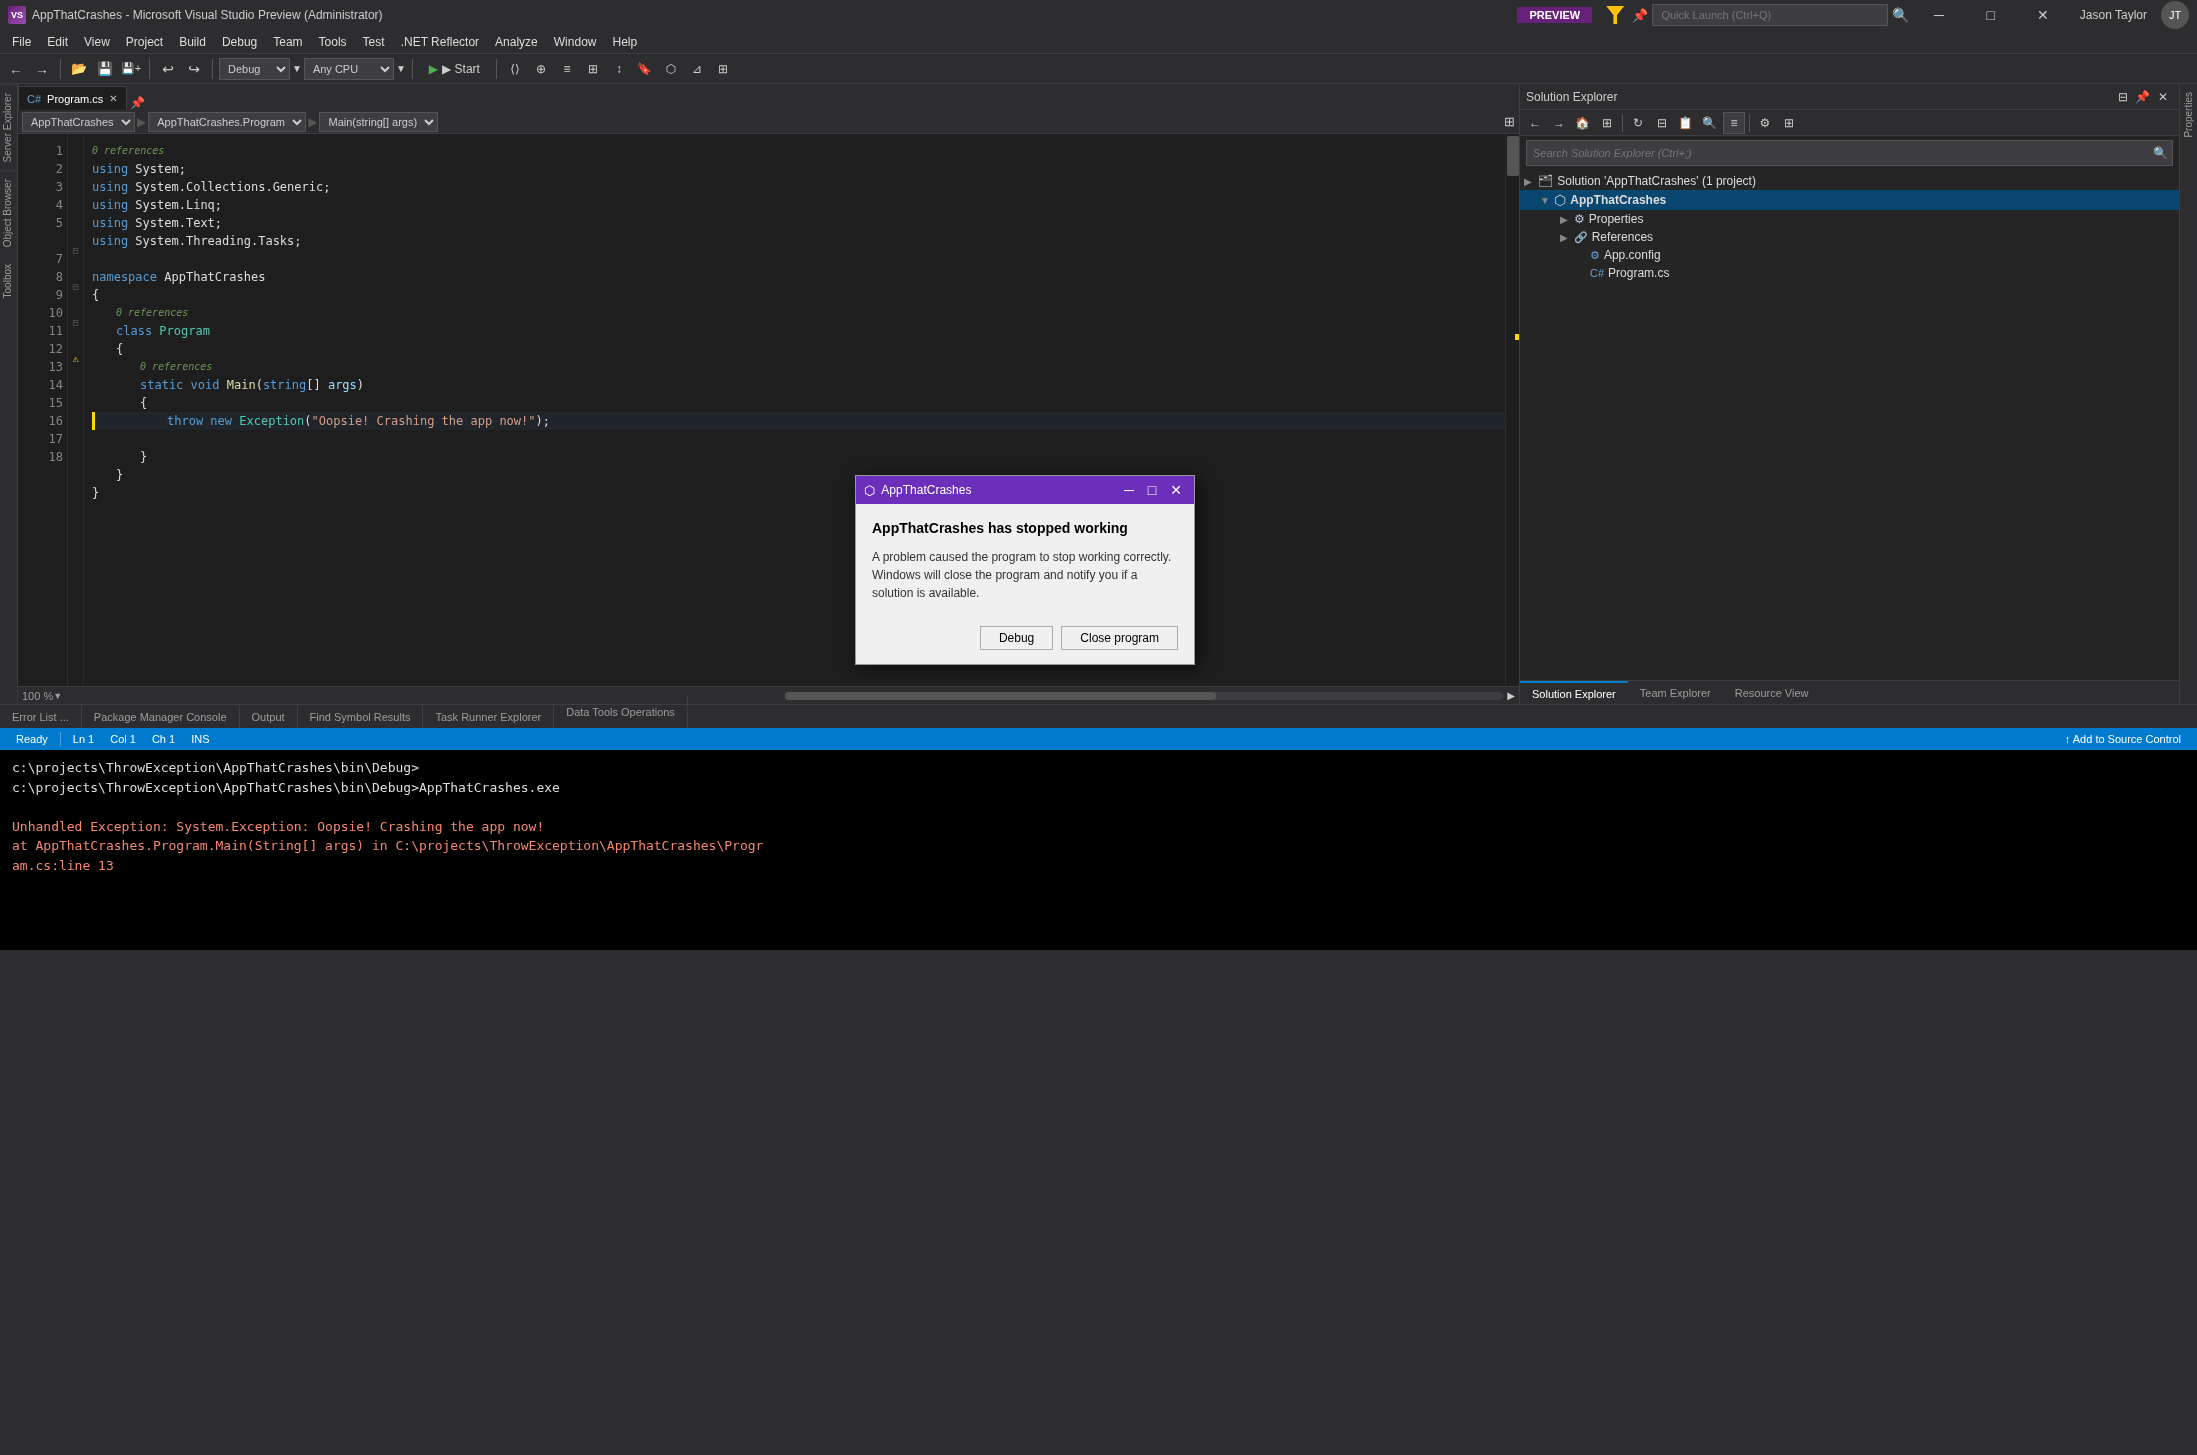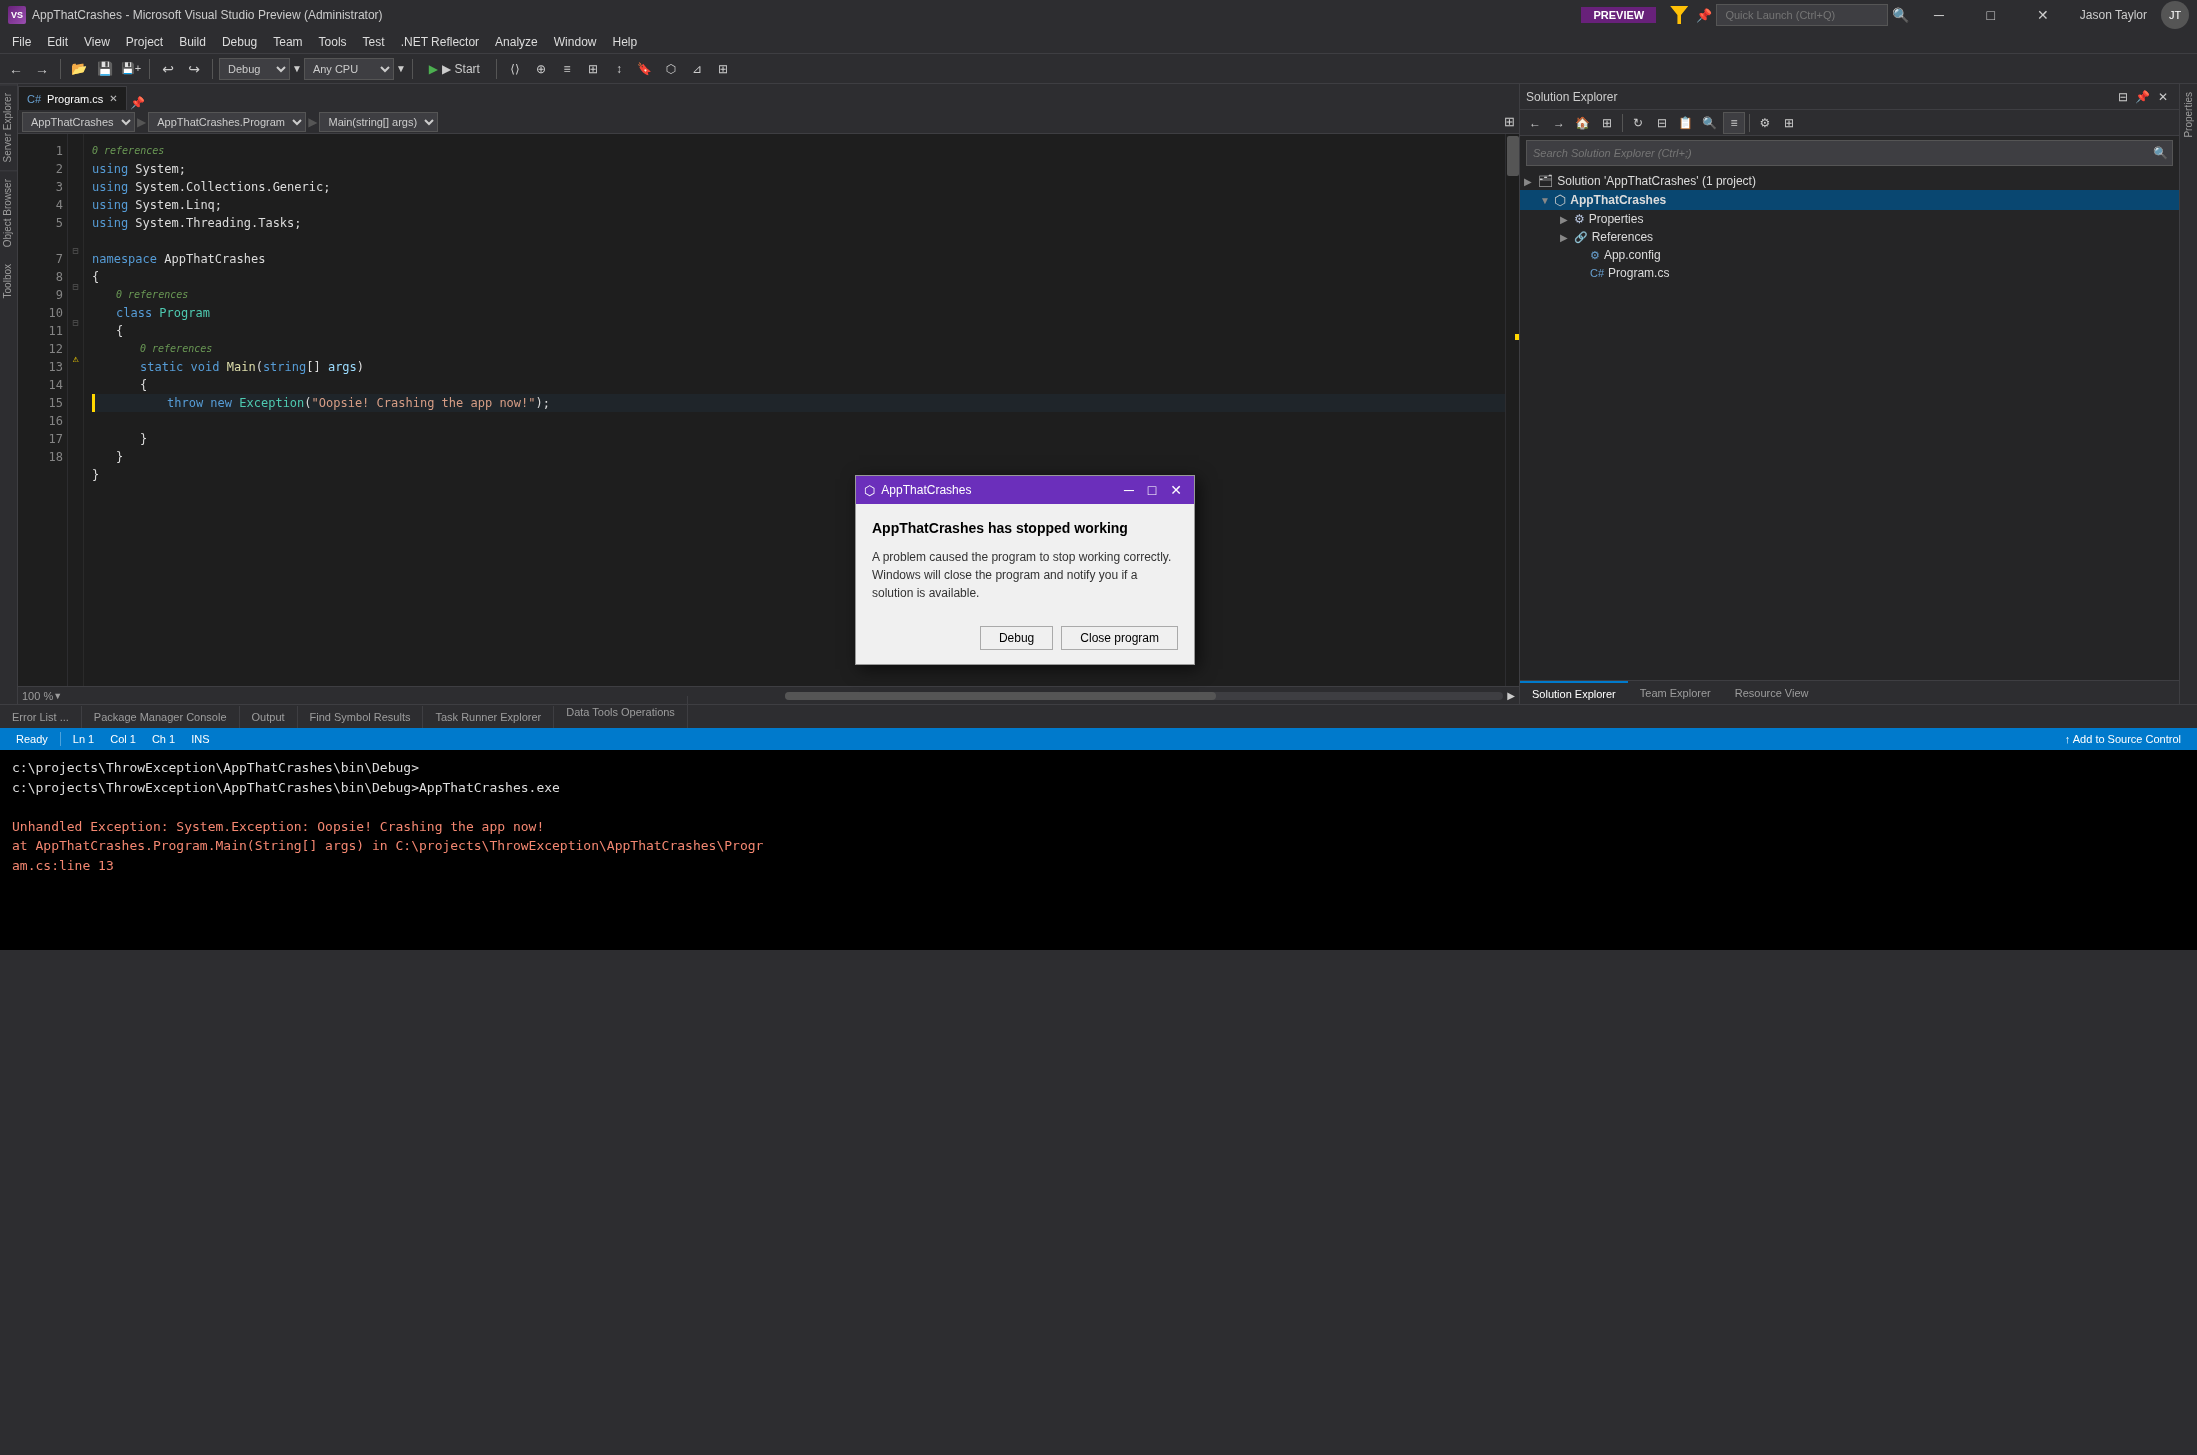--- a/index.html
+++ b/index.html
@@ -8,21 +8,21 @@
 </head>
 <body>
 
 <div style="display:flex; align-items:center; background:#2d2d30; height:30px; padding:0 8px; gap:6px;">
   <div style="width:18px;height:18px;background:linear-gradient(135deg,#68217a,#9b4fb1);border-radius:2px;display:flex;align-items:center;justify-content:center;font-size:9px;color:white;font-weight:bold;">VS</div>
   <span style="color:#ccc;font-size:12px;flex:1;">AppThatCrashes - Microsoft Visual Studio Preview (Administrator)</span>
   <div style="background:#68217a;color:white;padding:2px 12px;font-size:11px;font-weight:bold;">PREVIEW</div>
   <div style="display:flex;align-items:center;gap:4px;margin-left:8px;">
     <div style="width:18px;height:18px;background:#ffc107;clip-path:polygon(0 0,100% 0,60% 50%,60% 100%,40% 100%,40% 50%);margin-right:4px;"></div>
     <button style="background:transparent;border:none;color:#ccc;font-size:13px;cursor:pointer;">📌</button>
-    <input type="text" style="background: rgb(62, 62, 66); border: 1px solid rgb(85, 85, 85); color: rgb(204, 204, 204); padding: 2px 8px; width: 172px; font-size: 11px; height: 22px;" placeholder="Quick Launch (Ctrl+Q)">
+    <input type="text" style="background: rgb(62, 62, 66); border: 1px solid rgb(85, 85, 85); color: rgb(204, 204, 204); padding: 2px 8px; width: 236px; font-size: 11px; height: 22px;" placeholder="Quick Launch (Ctrl+Q)">
     <button style="background:transparent;border:none;color:#ccc;font-size:14px;cursor:pointer;">🔍</button>
   </div>
   <button style="width:46px;height:30px;border:none;background:transparent;color:#ccc;cursor:pointer;font-size:14px;">─</button>
   <button style="width:46px;height:30px;border:none;background:transparent;color:#ccc;cursor:pointer;font-size:14px;">□</button>
   <button style="width:46px;height:30px;border:none;background:transparent;color:#ccc;cursor:pointer;font-size:14px;">✕</button>
   <span style="color:#ccc;font-size:12px;margin:0 8px;">Jason Taylor</span>
   <div style="width:28px;height:28px;background:#555;border-radius:50%;display:flex;align-items:center;justify-content:center;font-size:11px;color:white;">JT</div>
 </div>
 
 <div style="display:flex;background:#2d2d30;height:24px;align-items:center;padding:0 4px;border-bottom:1px solid #3e3e42;">
@@ -151,20 +151,21 @@
         <div style="height:18px;"></div>
         <div style="height:18px;text-align:center;color:#ffd700;font-size:10px;">⚠</div>
       </div>
 
       <div style="flex:1;padding:8px 0 0 8px;overflow:auto;">
 
         <div style="height:18px;color:#6a9955;font-size:10px;font-style:italic;padding-left:0;">0 references</div>
         <div style="height:18px;"><span style="color:#569cd6;">using</span> <span style="color:#dcdcdc;">System;</span></div>
         <div style="height:18px;"><span style="color:#569cd6;">using</span> <span style="color:#dcdcdc;">System.Collections.Generic;</span></div>
         <div style="height:18px;"><span style="color:#569cd6;">using</span> <span style="color:#dcdcdc;">System.Linq;</span></div>
+        <div style="height:18px;"><span style="color:#569cd6;">using</span> <span style="color:#dcdcdc;">System.Text;</span></div>
         <div style="height:18px;"><span style="color:#569cd6;">using</span> <span style="color:#dcdcdc;">System.Threading.Tasks;</span></div>
         <div style="height:18px;">&nbsp;</div>
         <div style="height:18px;"><span style="color:#569cd6;">namespace</span> <span style="color:#dcdcdc;">AppThatCrashes</span></div>
         <div style="height:18px;"><span style="color:#dcdcdc;">{</span></div>
         <div style="height:18px;color:#6a9955;font-size:10px;font-style:italic;padding-left:24px;">0 references</div>
         <div style="height:18px;padding-left:24px;"><span style="color:#569cd6;">class</span> <span style="color:#4ec9b0;">Program</span></div>
         <div style="height:18px;padding-left:24px;"><span style="color:#dcdcdc;">{</span></div>
         <div style="height:18px;color:#6a9955;font-size:10px;font-style:italic;padding-left:48px;">0 references</div>
         <div style="height:18px;padding-left:48px;"><span style="color:#569cd6;">static</span> <span style="color:#569cd6;">void</span> <span style="color:#dcdcaa;">Main</span><span style="color:#dcdcdc;">(</span><span style="color:#569cd6;">string</span><span style="color:#dcdcdc;">[]</span> <span style="color:#9cdcfe;">args</span><span style="color:#dcdcdc;">)</span></div>
         <div style="height:18px;padding-left:48px;"><span style="color:#dcdcdc;">{</span></div>

